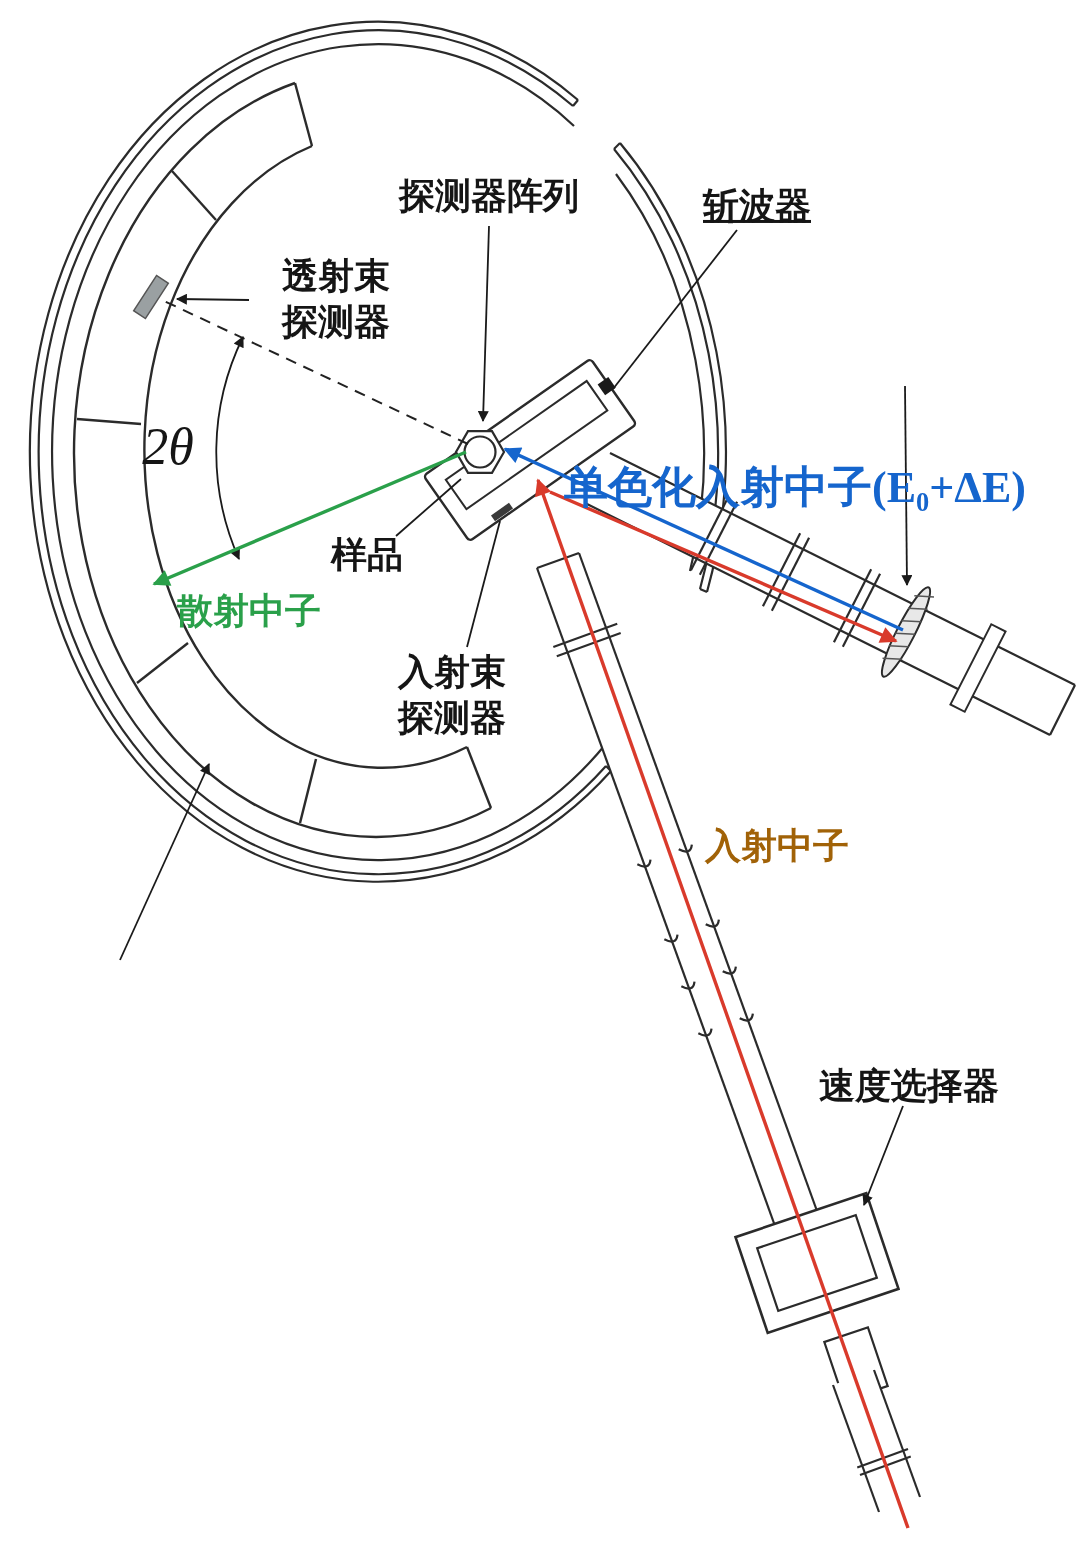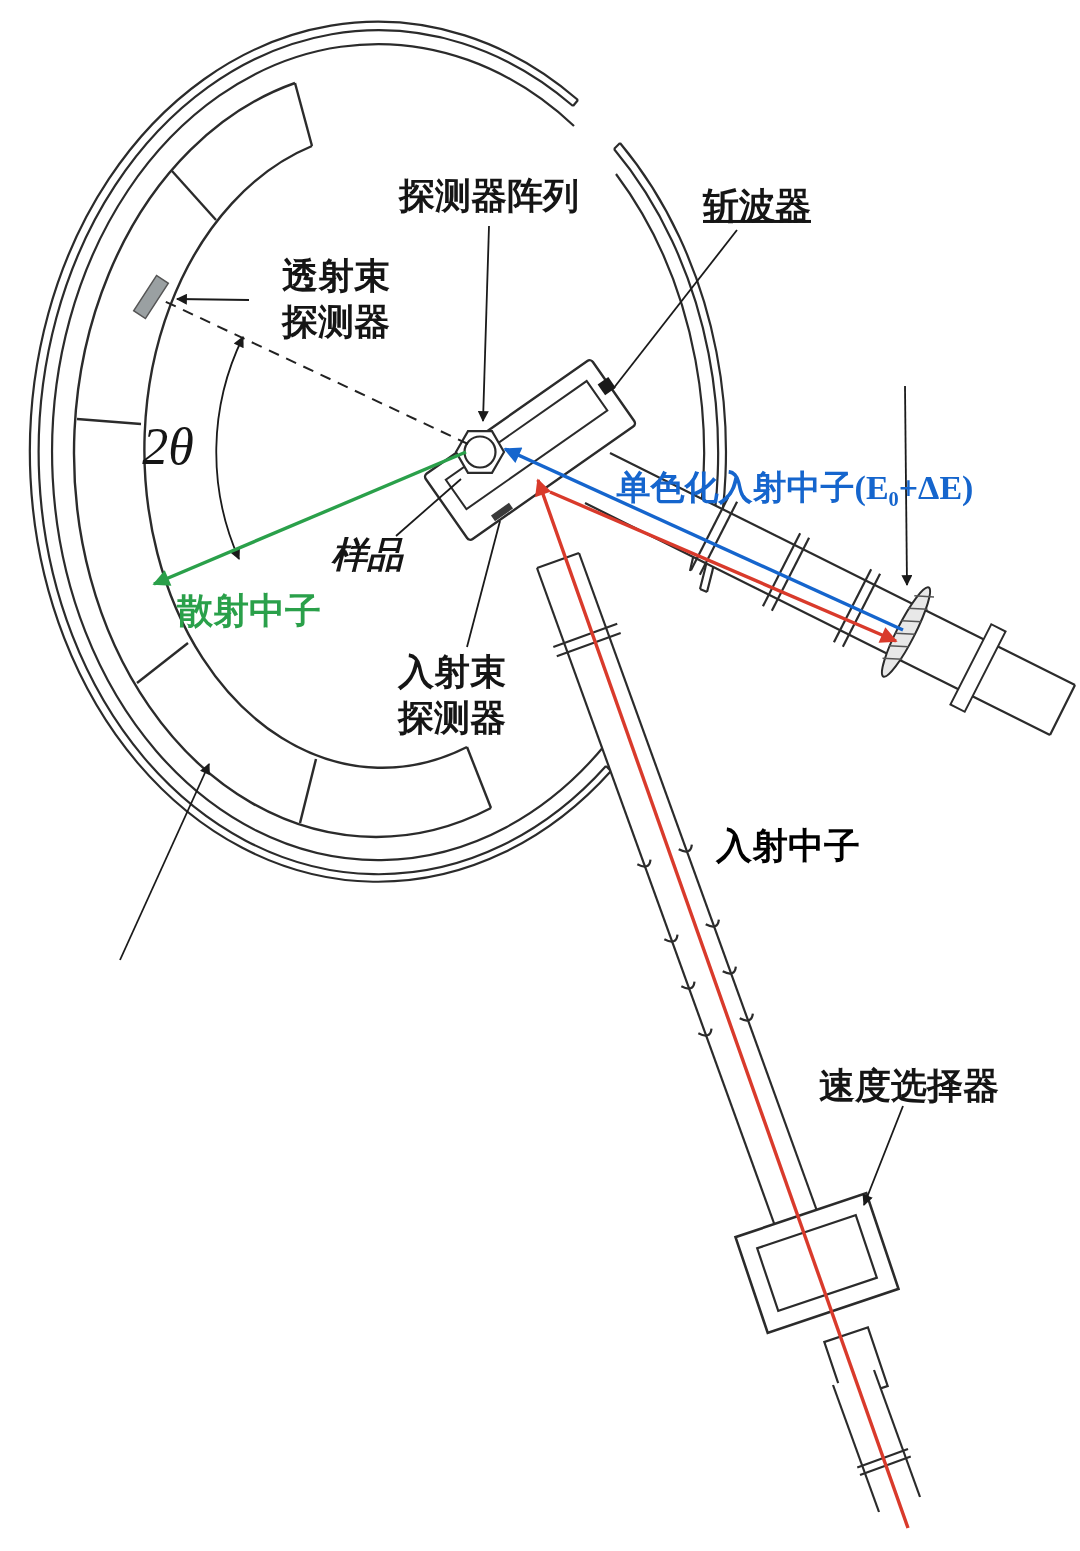--- a/index.html
+++ b/index.html
@@ -1,22 +1,22 @@
 <!DOCTYPE html>
 <html><head>
 <meta charset="utf-8">
 <style>
   html,body{margin:0;padding:0;background:#ffffff;}
   .stage{position:relative;width:1080px;height:1534px;background:#ffffff;overflow:hidden;
          font-family:"Liberation Serif","DejaVu Serif",serif;padding-left:20px;}
   .stage svg{position:absolute;left:0;top:0;}
   .lbl{position:absolute;transform:translate(-50%,-50%);white-space:nowrap;text-align:center;
        font-size:36px;font-weight:600;color:#151515;line-height:1.28;}
-  .lbl.small{font-size:34px;text-align:center;}
-  .c-red{color:#000000;margin-left:11px;}
+  .lbl.small{font-size:44px;text-align:center;}
+  .c-red{color:#a16207;}
   .c-blue{color:#1565cd;}
   .c-green{color:#2aa04a;}
   .italic{font-style:italic;font-weight:400;font-size:52px;}
 </style>
 </head>
 <body>
 
 <div class="stage">
 
 <svg width="1080" height="1551" viewBox="0 0 1080 1551">
@@ -163,21 +163,21 @@
   </g>
 </svg>
 
 <div class="lbl" style="left:489px;top:196px;">探测器阵列</div>
 <div class="lbl" style="left:757px;top:206px;text-decoration:underline;">斩波器</div>
 <div class="lbl" style="left:336px;top:299px;">
   <div>透射束</div>
   <div>探测器</div>
 </div>
 <div class="lbl italic" style="left:168px;top:447px;">2θ</div>
-<div class="lbl" style="left:367px;top:555px;font-style:italic;">样品</div>
+<div class="lbl" style="left:367px;top:555px;">样品</div>
 <div class="lbl c-green" style="left:249px;top:611px;">散射中子</div>
 <div class="lbl small c-blue" style="left:795px;top:488px;">单色化入射中子(E₀+ΔE)</div>
 <div class="lbl" style="left:452px;top:695px;">
   <div>入射束</div>
   <div>探测器</div>
 </div>
 <div class="lbl c-red" style="left:777px;top:846px;">入射中子</div>
 <div class="lbl" style="left:909px;top:1086px;">速度选择器</div>
 
 </div>

